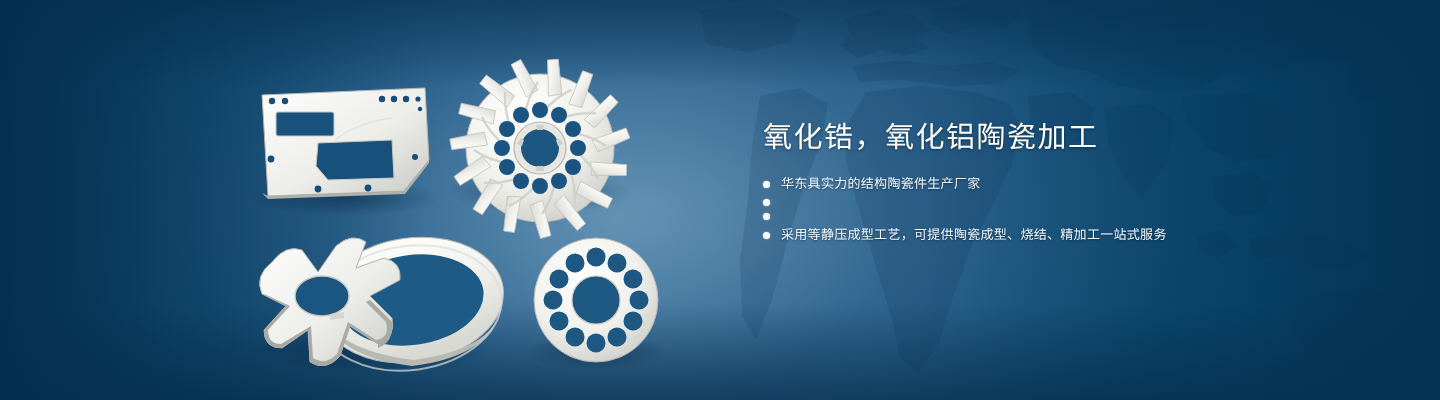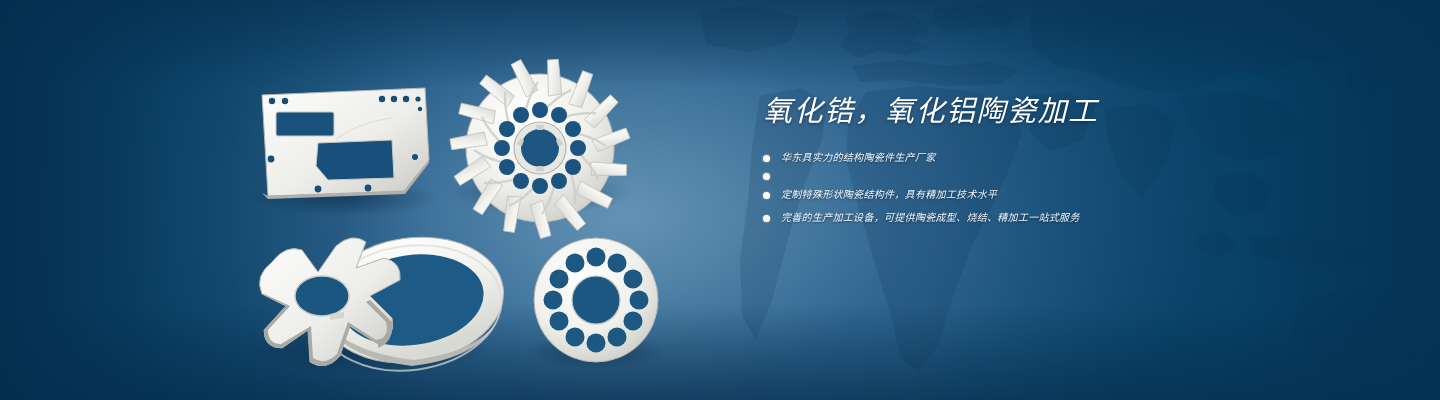--- a/index.html
+++ b/index.html
@@ -60,44 +60,43 @@
     position:absolute;
     left:0; top:0;
     width:700px; height:400px;
   }
   .products svg{display:block;width:100%;height:100%;}
 
   
   .copy{
     position:absolute;
     left:763px;
-    top:94px;
+    top:120px;
     width:620px;
-    font-style:italic;
   }
   .headline{
     color:#ffffff;
     font-size:29px;
     line-height:1.18;
     letter-spacing:1.5px;
     font-weight:400;
     margin:0 0 22px 0;
     text-shadow:0 1px 3px rgba(0,20,40,.55);
     white-space:nowrap;
   }
   .bullets{
     list-style:none;
     margin:0; padding:0;
   }
   .bullets li{
     display:flex;
     align-items:center;
     margin:0 0 7px 0;
     color:#f2f7fb;
-    font-size:10px;
+    font-size:13px;
     line-height:16px;
     letter-spacing:.3px;
     white-space:nowrap;
     text-shadow:0 1px 2px rgba(0,16,34,.5);
   }
   .dot{
     flex:0 0 auto;
     width:7px; height:7px;
     border-radius:50%;
     background:#ffffff;
@@ -331,22 +330,21 @@
     <ul class="bullets">
       <li>
         <span class="dot"></span>
         <span>华东具实力的结构陶瓷件生产厂家</span>
       </li>
       <li>
         <span class="dot"></span>
       </li>
       <li>
         <span class="dot"></span>
-        <span>定制特殊形状陶瓷结构件，具有精加工技术水平</span>
       </li>
       <li>
         <span class="dot"></span>
-        <span>完善的生产加工设备，可提供陶瓷成型、烧结、精加工一站式服务</span>
+        <span>采用等静压成型工艺，可提供陶瓷成型、烧结、精加工一站式服务</span>
       </li>
     </ul>
 
   </div>
 </div>
 
 </body></html>

